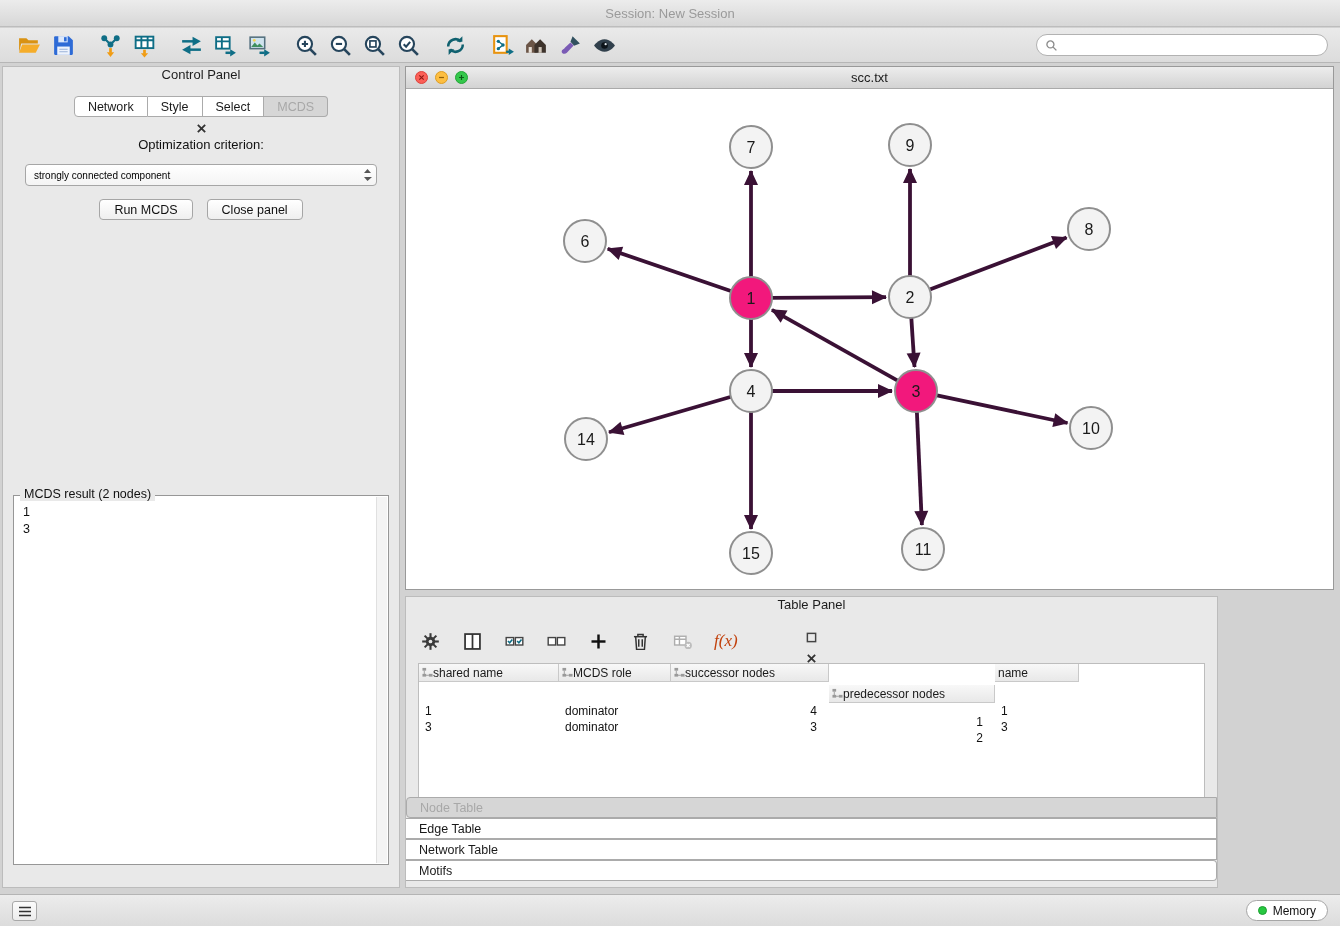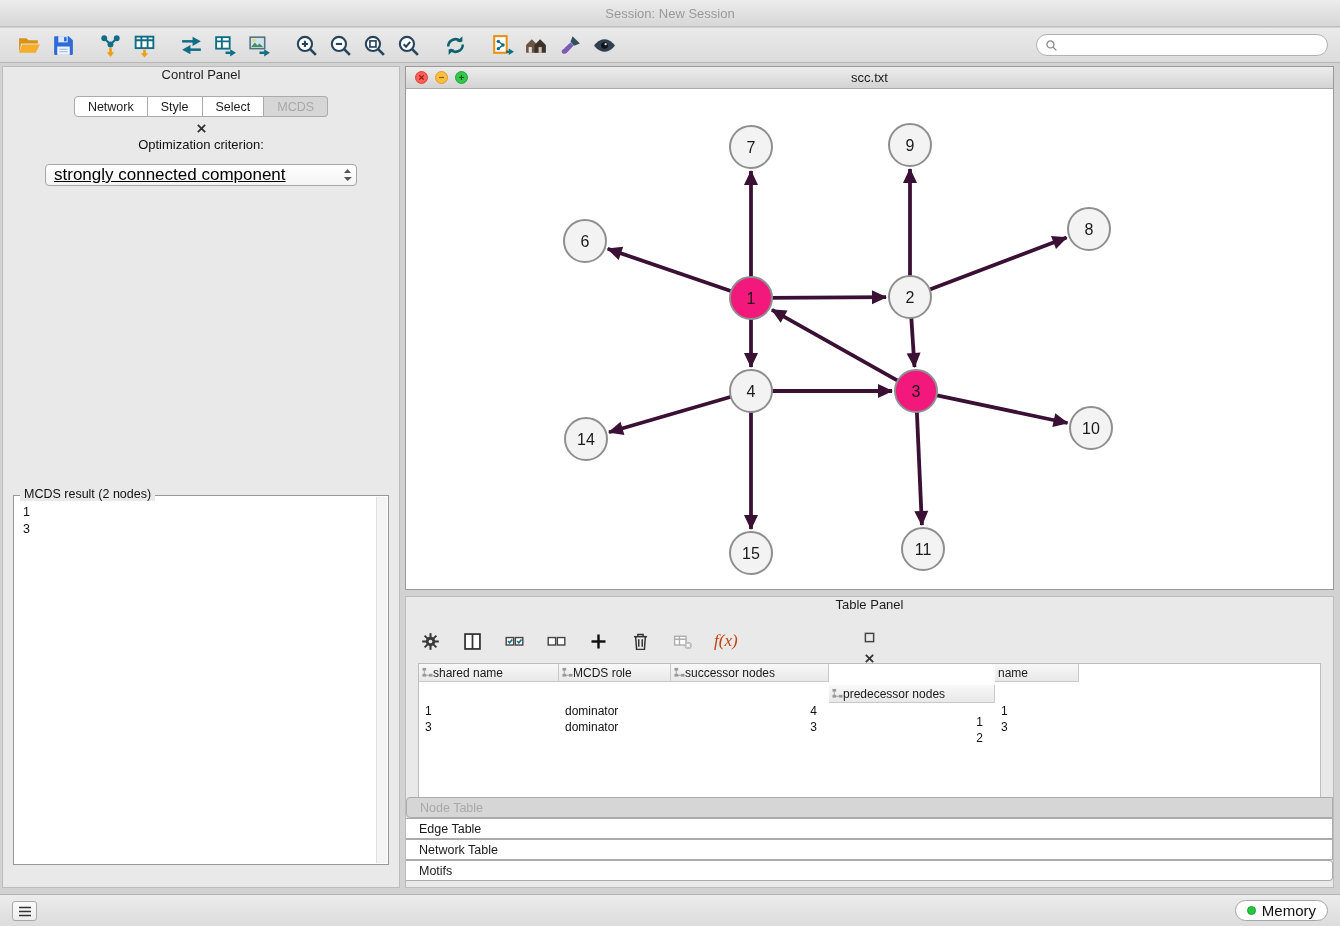--- a/index.html
+++ b/index.html
@@ -54,23 +54,23 @@
     height:21px; padding:0 13px; background:#fff; border:1px solid #ababab;
     border-left:none; font-size:12.5px; color:#1a1a1a; display:flex; align-items:center;
     cursor:pointer; font-family:inherit;
   }
   .seg-tab:first-child { border-left:1px solid #ababab; border-radius:4px 0 0 4px; }
   .seg-tab:last-child { border-radius:0 4px 4px 0; }
   .seg-tab.active { background:#d6d6d6; color:#a8a8a8; }
   .cp-content { margin-top:20px; text-align:center; }
   .opt-label { font-size:13px; color:#111; margin-bottom:12px; }
   .dropdown {
-    width:312px; height:22px; margin:0 auto; background:linear-gradient(#ffffff,#f4f4f4);
+    width:352px; height:22px; margin:0 auto; background:linear-gradient(#ffffff,#f4f4f4);
     border:1px solid #a6a6a6; border-radius:4px;
-    display:flex; align-items:center; padding:0 4px 0 8px; font-size:17px; cursor:pointer;text-decoration:underline;
+    display:flex; align-items:center; padding:0 4px 0 8px; font-size:10px; cursor:pointer;
   }
   .dropdown .dval { flex:1; text-align:left; }
   .btn-row { margin-top:13px; display:flex; justify-content:center; gap:14px; }
   .pushbtn {
     height:21px; padding:0 14px; background:linear-gradient(#ffffff,#efefef);
     border:1px solid #a6a6a6; border-radius:4px; font-size:12.5px; color:#111;
     cursor:pointer; font-family:inherit;
   }
   .result-box {
     position:absolute; left:10px; right:10px; top:428px; bottom:22px;
@@ -98,21 +98,21 @@
   .traffic { position:absolute; left:9px; top:4px; display:flex; gap:7px; }
   .light { width:13px; height:13px; border-radius:50%; border:1px solid; display:flex; align-items:center; justify-content:center; cursor:pointer; padding:0; }
   .light svg { width:7px; height:7px; }
   .light.red { background:#fb5f57; border-color:#dd423b; }
   .light.yellow { background:#fdbe41; border-color:#dd9d23; }
   .light.green { background:#34c74b; border-color:#23a437; }
   .nw-title { font-size:13px; color:#1a1a1a; }
   .nw-canvas { position:relative; width:927px; height:500px; background:#fff; overflow:hidden; }
   
   .table-panel {
-    position:absolute; left:405px; top:596px; width:929px; height:292px;
+    position:absolute; left:405px; top:596px; width:813px; height:292px;
     background:#e9e9e9; border:1px solid #bcbcbc;
   }
   .tp-toolbar { height:38px; display:flex; align-items:center; padding:0 14px; gap:21px; }
   .tp-tool { border:none; background:transparent; display:flex; align-items:center; justify-content:center; cursor:pointer; height:26px; }
   .tp-tool svg { width:21px; height:21px; }
   .fx-label { font-family:"Liberation Serif", serif; font-style:italic; font-size:17px; color:#c2410c; }
   .tp-table {
     position:absolute; left:12px; right:12px; top:66px; height:182px;
     background:#fff; border:1px solid #bdbdbd; overflow:hidden;
   }
@@ -135,21 +135,21 @@
     background:linear-gradient(#ececec,#dcdcdc); border-top:1px solid #b4b4b4;
   }
   .list-btn {
     position:absolute; left:12px; top:6px; width:25px; height:20px;
     border:1px solid #a8a8a8; border-radius:3px; background:linear-gradient(#fbfbfb,#ededed);
     display:flex; align-items:center; justify-content:center; cursor:pointer;
   }
   .memory-btn {
     position:absolute; right:12px; top:5px; height:21px;
     border:1px solid #a6a6a6; border-radius:11px; background:#fff;
-    display:flex; align-items:center; gap:6px; padding:0 11px; font-size:15px; color:#111;
+    display:flex; align-items:center; gap:6px; padding:0 11px; font-size:12px; color:#111;
     cursor:pointer; font-family:inherit;
   }
   .green-dot { width:9px; height:9px; border-radius:50%; background:#27c840; border:1px solid #1d9e31; }
 </style>
 </head>
 <body>
 
 <div class="titlebar">
   <span>Session: New Session</span>
 </div>
@@ -317,20 +317,24 @@
     <button class="seg-tab active">MCDS</button>
   </div>
   <div class="cp-content">
     <div class="opt-label">Optimization criterion:</div>
     <div class="dropdown">
       <span class="dval">strongly connected component</span>
       <svg width="9" height="14" viewBox="0 0 9 14">
           <path d="M4.5 1L8 5H1z" fill="#555"></path>
           <path d="M4.5 13L1 9h8z" fill="#555"></path>
         </svg>
+    </div>
+    <div class="btn-row">
+      <button class="pushbtn">Run MCDS</button>
+      <button class="pushbtn">Close panel</button>
     </div>
   </div>
   <div class="result-box">
     <span class="result-legend">MCDS result (2 nodes)</span>
     <div class="result-items">
       <div>1</div>
       <div>3</div>
     </div>
     <div class="result-scroll"></div>
   </div>

